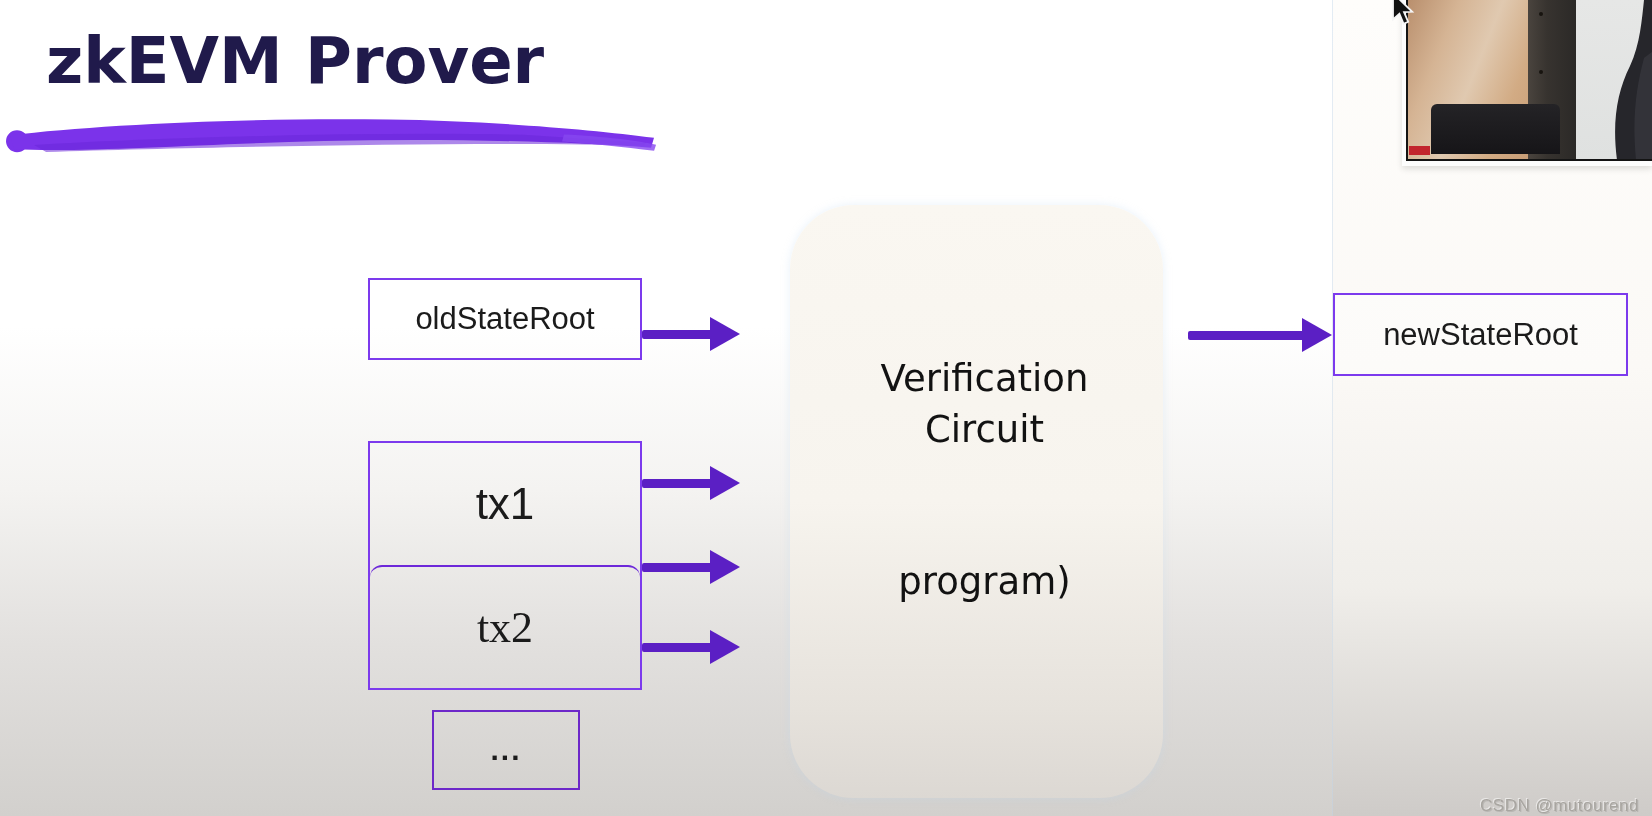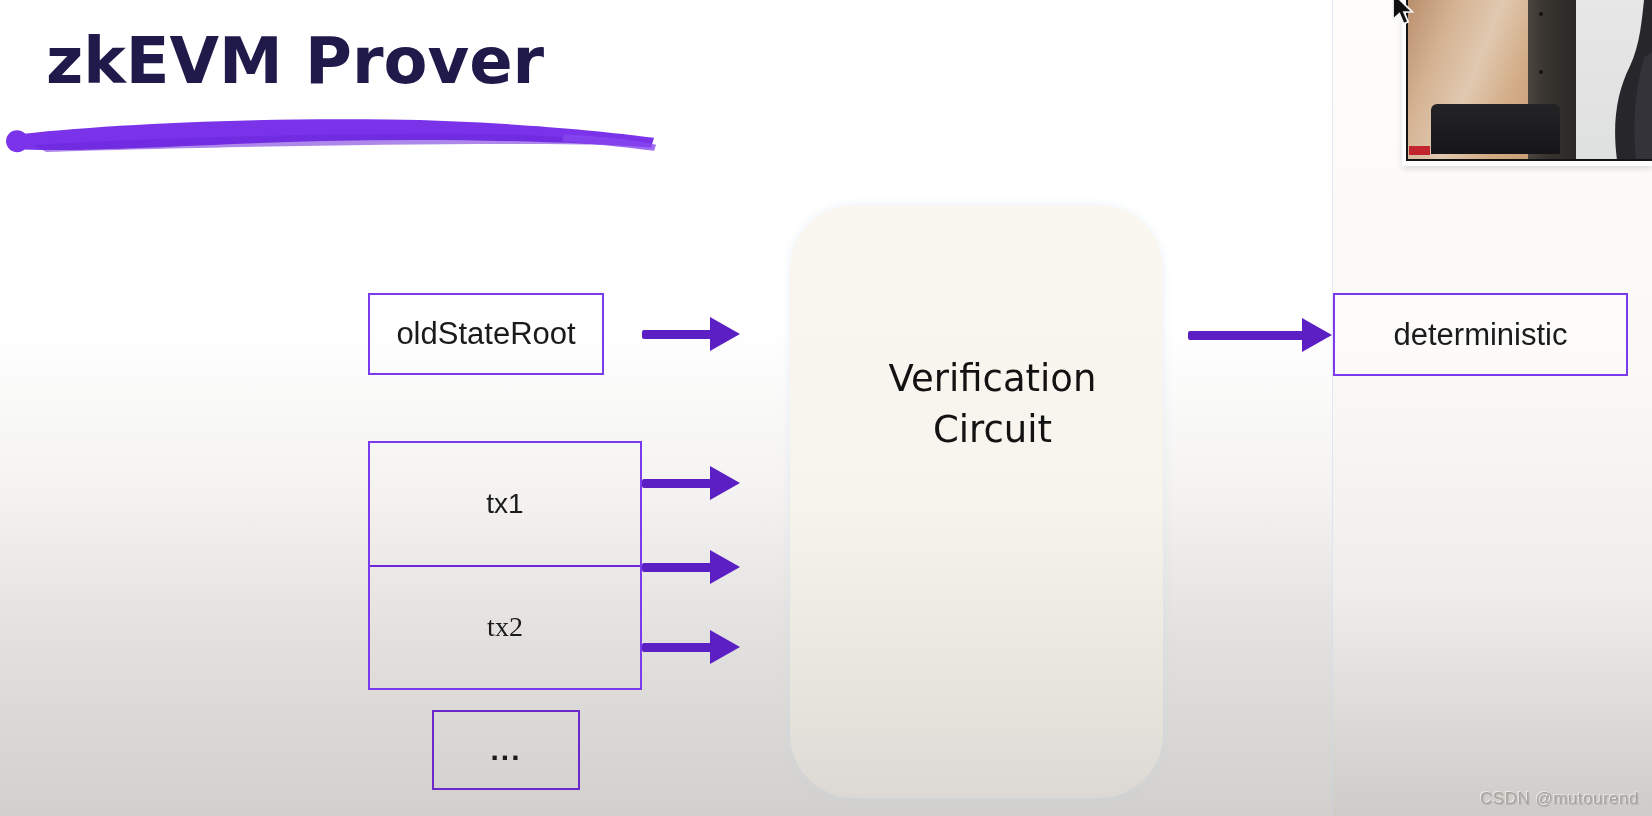--- a/index.html
+++ b/index.html
@@ -20,32 +20,32 @@
     font-family:"DejaVu Sans","Liberation Sans",sans-serif;
     font-size:64px; font-weight:700; letter-spacing:0px; color:#201a4b;
   }
   .brush{ position:absolute; left:4px; top:112px; transform:rotate(-.4deg); }
   
   .nodebox{
     position:absolute; border:2px solid #7c3aed; box-sizing:border-box;
     display:flex; align-items:center; justify-content:center;
     font-size:31px; color:#1b1b1b; background:transparent;
   }
-  .box-old{ left:368px; top:293px; width:236px; height:82px; }
+  .box-old{ left:368px; top:278px; width:274px; height:82px; }
   .box-new{ left:1333px; top:293px; width:295px; height:83px; background:rgba(255,255,255,.35); }
   .box-dots{ left:432px; top:710px; width:148px; height:80px; border-color:#6d28c9; font-size:30px; font-weight:700; letter-spacing:2px; }
   
   .txstack{
     position:absolute; left:368px; top:441px; width:274px; height:249px;
     border:2px solid #7c3aed; box-sizing:border-box;
     display:flex; flex-direction:column;
   }
   .txrow{
     flex:1; display:flex; align-items:center; justify-content:center;
-    font-size:28px; color:#1b1b1b;
+    font-size:44px; color:#1b1b1b;border-radius:12px;
   }
   .txrow + .txrow{ border-top:2px solid #6d28d9;font-family:Liberation Serif, serif; }
   
   .arrow{ position:absolute; height:34px; }
   .arrow .shaft{ position:absolute; left:0; top:13px; height:9px; background:#5b1fc4; border-radius:2px; }
   .arrow .head{
     position:absolute; right:0; top:0; width:0; height:0;
     border-top:17px solid transparent; border-bottom:17px solid transparent;
     border-left:30px solid #5b1fc4;
   }
@@ -55,21 +55,21 @@
   .a-tx3{ left:642px; top:630px; width:98px; } .a-tx3 .shaft{ width:72px; }
   .a-out{ left:1188px; top:318px; width:144px; } .a-out .shaft{ width:118px; }
   
   .circuit{
     position:absolute; left:790px; top:205px; width:373px; height:593px;
     border-radius:64px;
     background:linear-gradient(180deg,#faf7f1 0%,#f7f4ee 50%,#e6e2dc 85%,#dcd8d3 100%);
     box-shadow:0 0 8px rgba(190,215,240,.35);
   }
   .circuit-text{
-    position:absolute; left:16px; width:100%; text-align:center;
+    position:absolute; left:8px; width:100%; text-align:center;
     font-family:"DejaVu Sans","Liberation Sans",sans-serif;
     font-size:37px; line-height:51px; color:#121212; font-weight:500;
   }
   .ct-name{ top:148px; }
   .ct-sub{ top:300px; }
   
   .webcam{
     position:absolute; right:0; top:0; width:250px; height:166px;
     background:#fdfdfd; padding:0 0 5px 4px; box-sizing:border-box;
     box-shadow:0 3px 6px rgba(0,0,0,.12);
@@ -92,21 +92,21 @@
   .laptop{
     position:absolute; left:23px; bottom:5px; width:129px; height:50px;
     background:linear-gradient(180deg,#242326 0%,#161518 100%); border-radius:6px 6px 0 0;
   }
   .red-strip{ position:absolute; left:1px; bottom:4px; width:21px; height:9px; background:#c2252e; }
   .person-svg{ position:absolute; right:0; top:0; }
   
   .cursor{ position:absolute; left:1391px; top:-7px; z-index:30; }
   
   .watermark{
-    position:absolute; right:13px; bottom:7px; font-size:17px; color:#a8a5a0;
+    position:absolute; right:13px; bottom:0; font-size:17px; color:#a8a5a0;
     letter-spacing:.5px; text-shadow:-1px -1px 0 rgba(255,255,255,.55), 1px 1px 0 rgba(120,118,115,.25);
   }
   .z1{ z-index:1; } .z2{ z-index:2; }
 </style>
 </head>
 <body>
 
 <div class="stage">
 
   <div class="right-band z1"></div>
@@ -158,25 +158,26 @@
     <div class="head"></div>
   </div>
 
   <div class="circuit z1">
     <div class="circuit-text ct-name">
       <span>Verification</span><br>
       <span>Circuit</span>
     </div>
     <div class="circuit-text ct-sub">
       <br>
+      <span>program)</span>
     </div>
   </div>
 
   <div class="nodebox box-new z2">
-    <span>deterministic</span>
+    <span>newStateRoot</span>
   </div>
 
   <div class="webcam z2">
     <div class="webcam-inner">
       <div class="wall-tan"></div>
       <div class="pillar">
         <div class="pillar-dot pd1"></div>
         <div class="pillar-dot pd2"></div>
       </div>
       <svg class="person-svg" width="247" height="160" viewBox="0 0 247 160">

